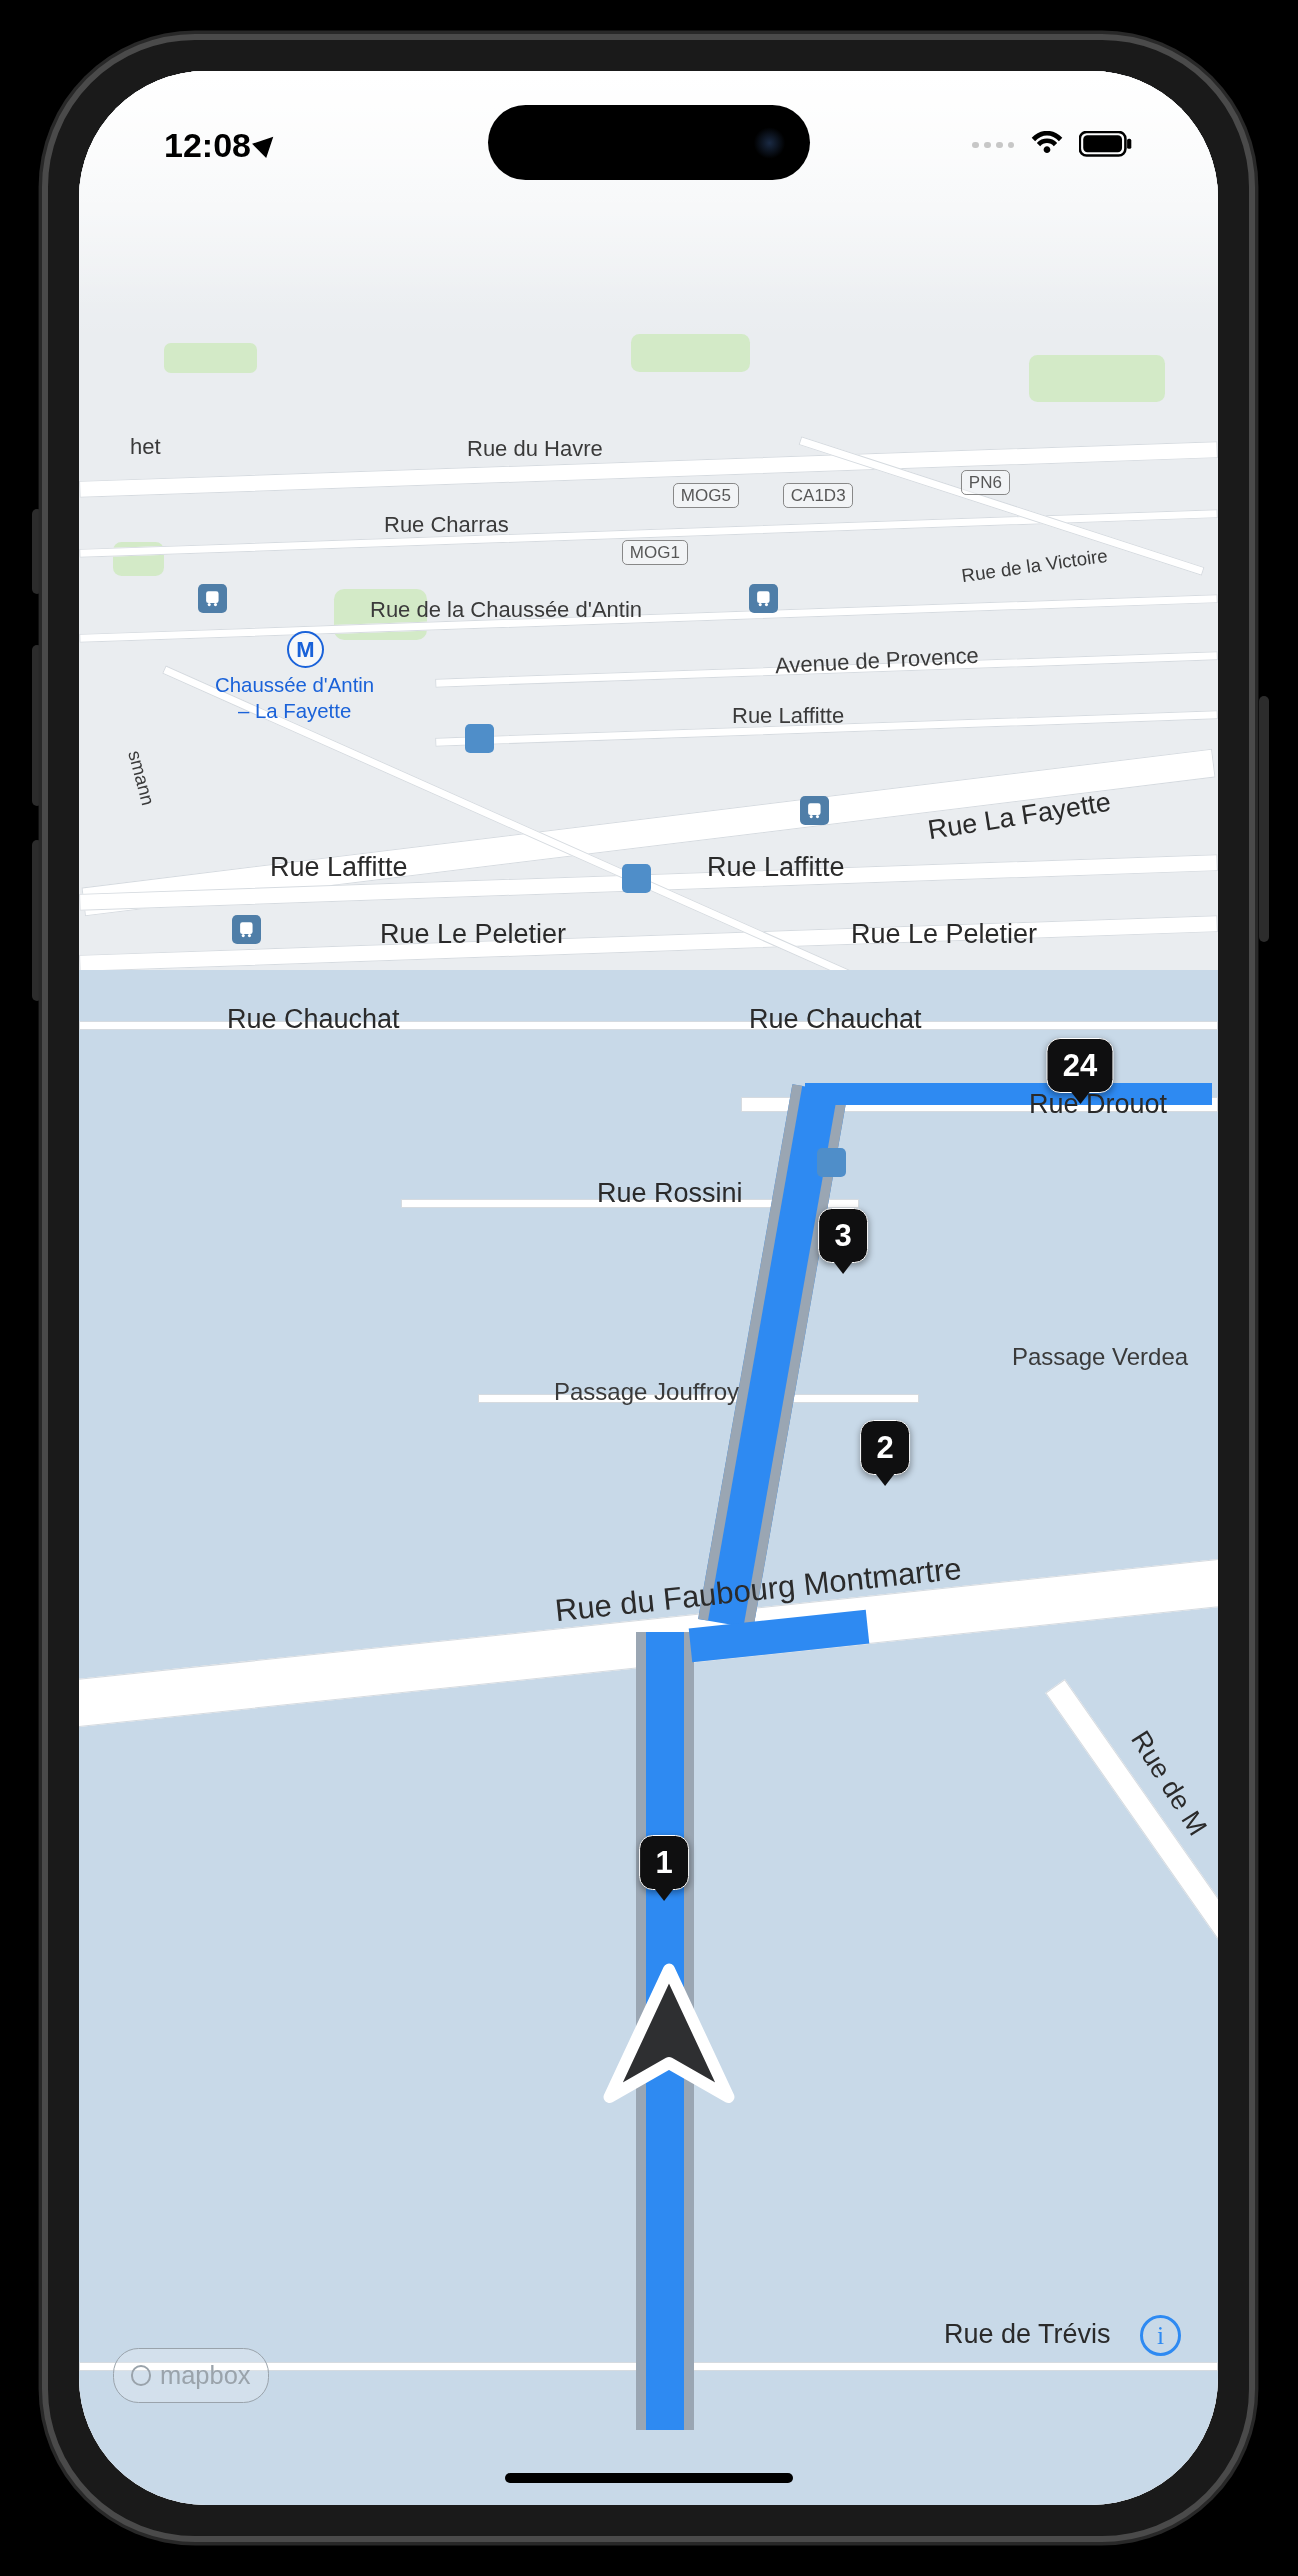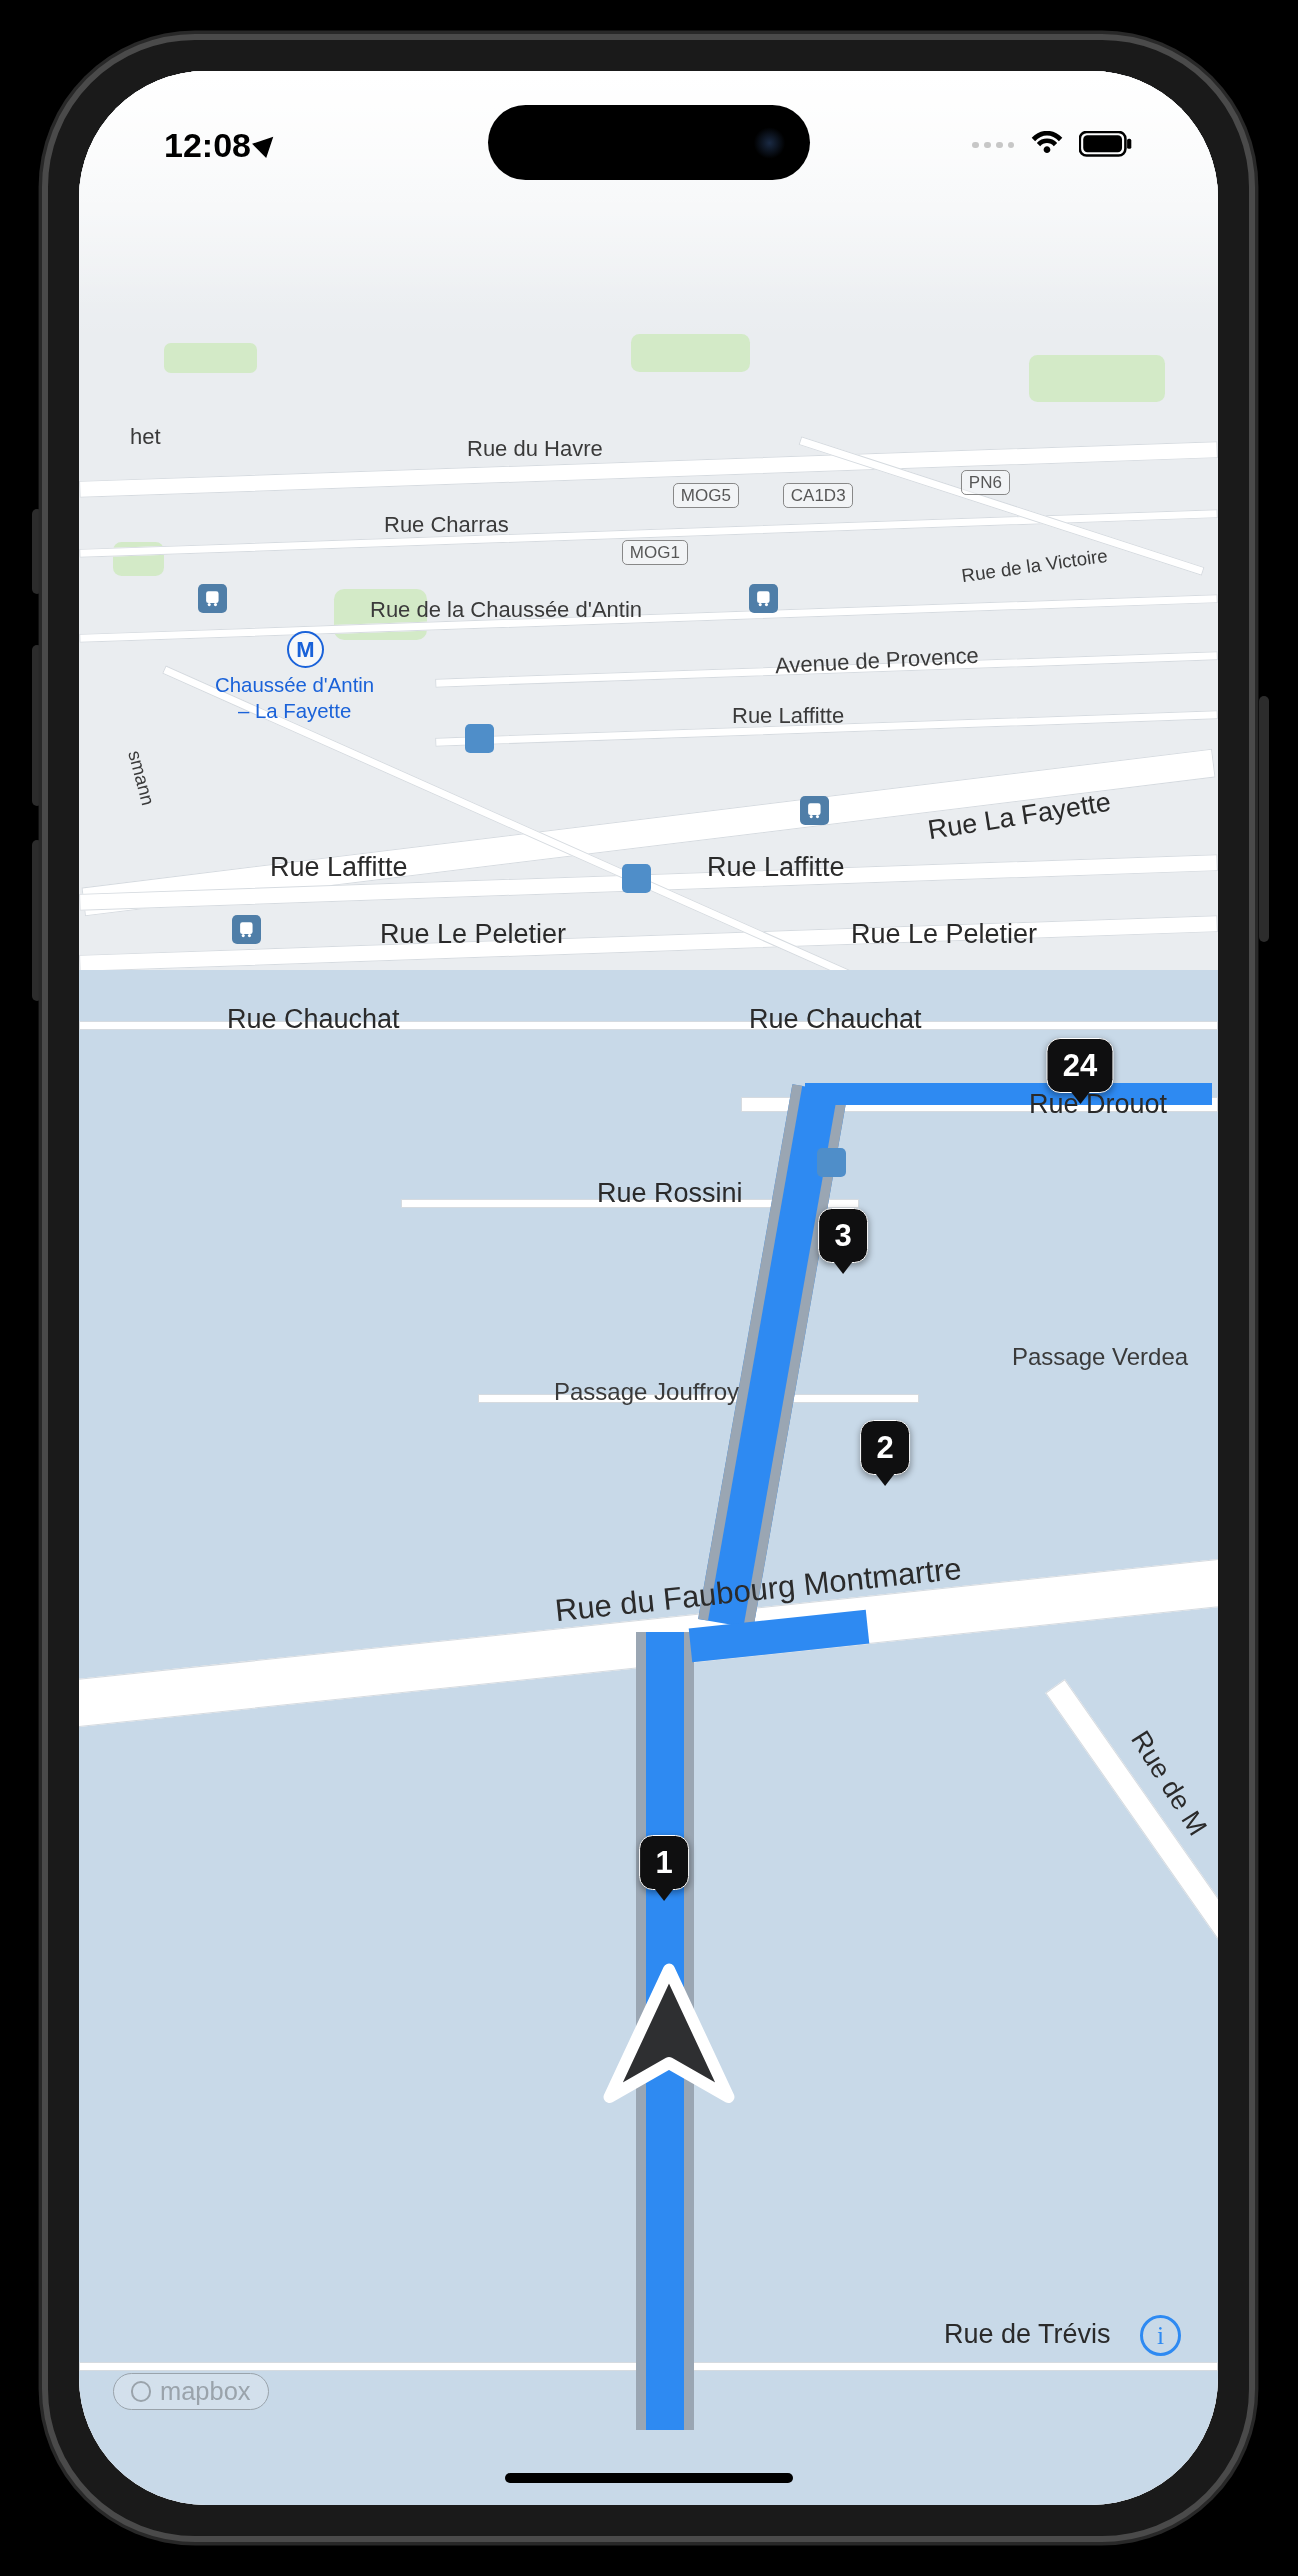--- a/index.html
+++ b/index.html
@@ -203,26 +203,26 @@
     border-top:13.6px solid #0f0f10;
   }
   .nav-arrow {
     position:absolute;
     z-index:80;
     transform:translate(-50%,-50%);
   }
   .attrib {
     position:absolute;
     left:34px;
-    bottom:95px;
+    bottom:102px;
     z-index:100;
     color:#9aa3ab;
     border:1.7px solid #9aa3ab;
     border-radius:25.5px;
-    padding:3px 17px;
+    padding:12px 17px;
     font-size:25.5px;
     background:rgba(255,255,255,0.2);
     display:flex;
     align-items:center;
     gap:8.5px;
     font-weight:500;
   }
   .attrib .pin {
     width:20.4px; height:20.4px;
     border:2.5px solid #9aa3ab;
@@ -307,21 +307,21 @@
         <div class="road-line narrow" style="top:594px; left:356px; right:0; transform:rotate(-2deg);"></div>
         <div class="road-line narrow" style="top:653px; left:356px; right:0; transform:rotate(-2deg);"></div>
         <div class="road-line wide" style="top:747px; left:0; right:0; height:29px; transform:rotate(-7deg);"></div>
         <div class="road-line wide" style="top:803px; left:0; right:0; transform:rotate(-2deg);"></div>
         <div class="road-line wide" style="top:864px; left:0; right:0; transform:rotate(-2deg);"></div>
 
         <div class="road-line narrow" style="top:594px; left:85px; width:764px; transform:rotate(24deg); transform-origin:left center;"></div>
         <div class="road-line narrow" style="top:365px; left:721px; width:424px; transform:rotate(18deg); transform-origin:left center;"></div>
 
         <span class="street-label" style="left:388px; top:365px;">Rue du Havre</span>
-        <span class="street-label" style="left:51px; top:353px;">het</span>
+        <span class="street-label" style="left:51px; top:363px;">het</span>
         <span class="street-label" style="left:305px; top:441px;">Rue Charras</span>
         <span class="street-label" style="left:291px; top:526px;">Rue de la Chaussée d'Antin</span>
         <span class="street-label" style="left:882px; top:484px; transform:rotate(-8deg); font-size:18.7px;">Rue de la Victoire</span>
         <span class="street-label" style="left:696px; top:577px; transform:rotate(-3deg);">Avenue de Provence</span>
         <span class="street-label" style="left:34px; top:696px; transform:rotate(75deg); font-size:18.7px;">smann</span>
         <span class="street-label" style="left:653px; top:632px;">Rue Laffitte</span>
         <span class="street-label bold" style="left:848px; top:730px; transform:rotate(-9deg);">Rue La Fayette</span>
         <span class="street-label bold" style="left:191px; top:781px;">Rue Laffitte</span>
         <span class="street-label bold" style="left:628px; top:781px;">Rue Laffitte</span>
         <span class="street-label bold" style="left:301px; top:848px;">Rue Le Peletier</span>

